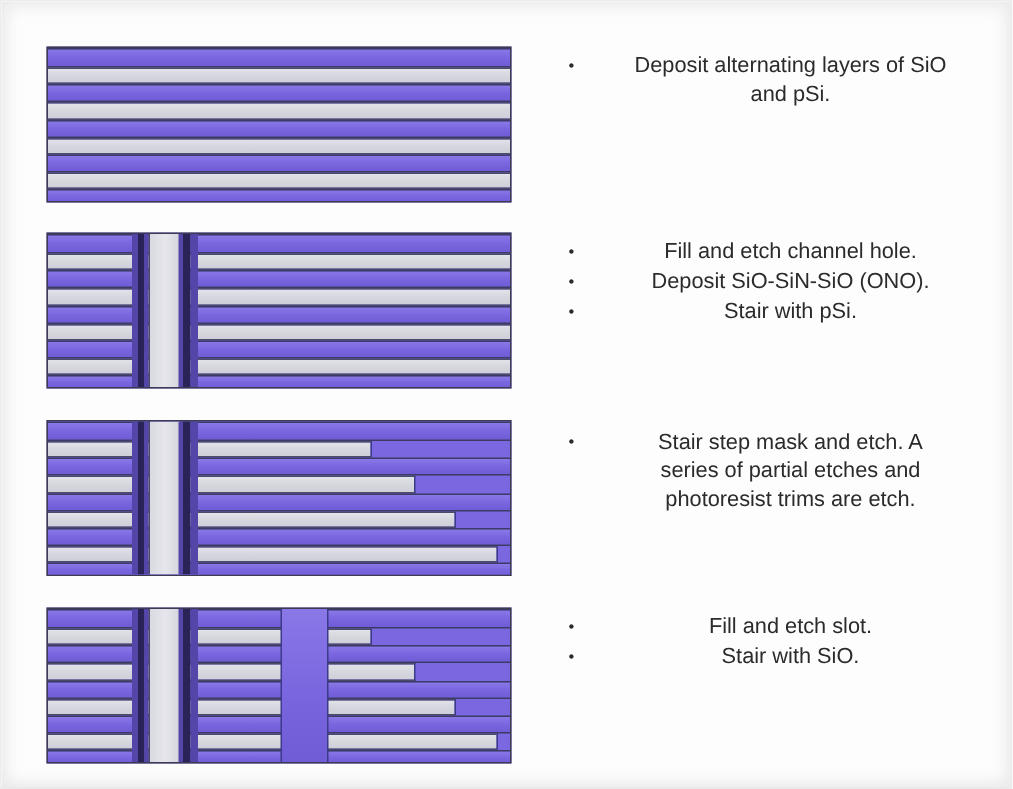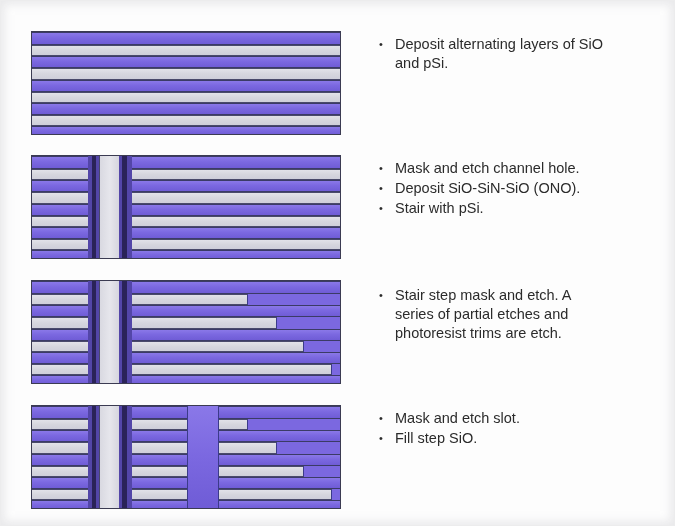--- a/index.html
+++ b/index.html
@@ -61,20 +61,21 @@
     flex: 0 0 auto;
     width: 16px;
     color: #2b2b2b;
     font-size: 11px;
     line-height: 19px;
     text-align: left;
   }
   .bullet-text {
     flex: 1 1 auto;
     white-space: pre-wrap;
+    text-align: center;
   }
 
   
   .layers {
     position: absolute;
     inset: 0;
   }
   .layer {
     position: absolute;
     left: 0;
@@ -175,21 +176,21 @@
         <div class="ono-mid" style="left:8px;  width:3px;"></div>
         <div class="chan-core" style="left:11px; width:20px;"></div>
         <div class="ono-mid" style="left:31px; width:3px;"></div>
         <div class="ono-dark" style="left:34px; width:5px;"></div>
         <div class="ono-mid" style="left:39px; width:5px;"></div>
       </div>
     </div>
     <div class="step-text" style="top:158px;">
       <div class="bullet-row">
         <span class="bullet-dot">•</span>
-        <span class="bullet-text">Mask and etch channel hole.</span>
+        <span class="bullet-text">Fill and etch channel hole.</span>
       </div>
       <div class="bullet-row">
         <span class="bullet-dot">•</span>
         <span class="bullet-text">Deposit SiO-SiN-SiO (ONO).</span>
       </div>
       <div class="bullet-row">
         <span class="bullet-dot">•</span>
         <span class="bullet-text">Stair with pSi.</span>
       </div>
     </div>
@@ -250,22 +251,22 @@
         <div class="chan-core" style="left:11px; width:20px;"></div>
         <div class="ono-mid" style="left:31px; width:3px;"></div>
         <div class="ono-dark" style="left:34px; width:5px;"></div>
         <div class="ono-mid" style="left:39px; width:5px;"></div>
       </div>
       <div class="slot" style="left:155px; width:30px;"></div>
     </div>
     <div class="step-text" style="top:408px;">
       <div class="bullet-row">
         <span class="bullet-dot">•</span>
-        <span class="bullet-text">Mask and etch slot.</span>
-      </div>
-      <div class="bullet-row">
-        <span class="bullet-dot">•</span>
-        <span class="bullet-text">Fill step SiO.</span>
+        <span class="bullet-text">Fill and etch slot.</span>
+      </div>
+      <div class="bullet-row">
+        <span class="bullet-dot">•</span>
+        <span class="bullet-text">Stair with SiO.</span>
       </div>
     </div>
   </div>
 
 </div>
 
 </body></html>

